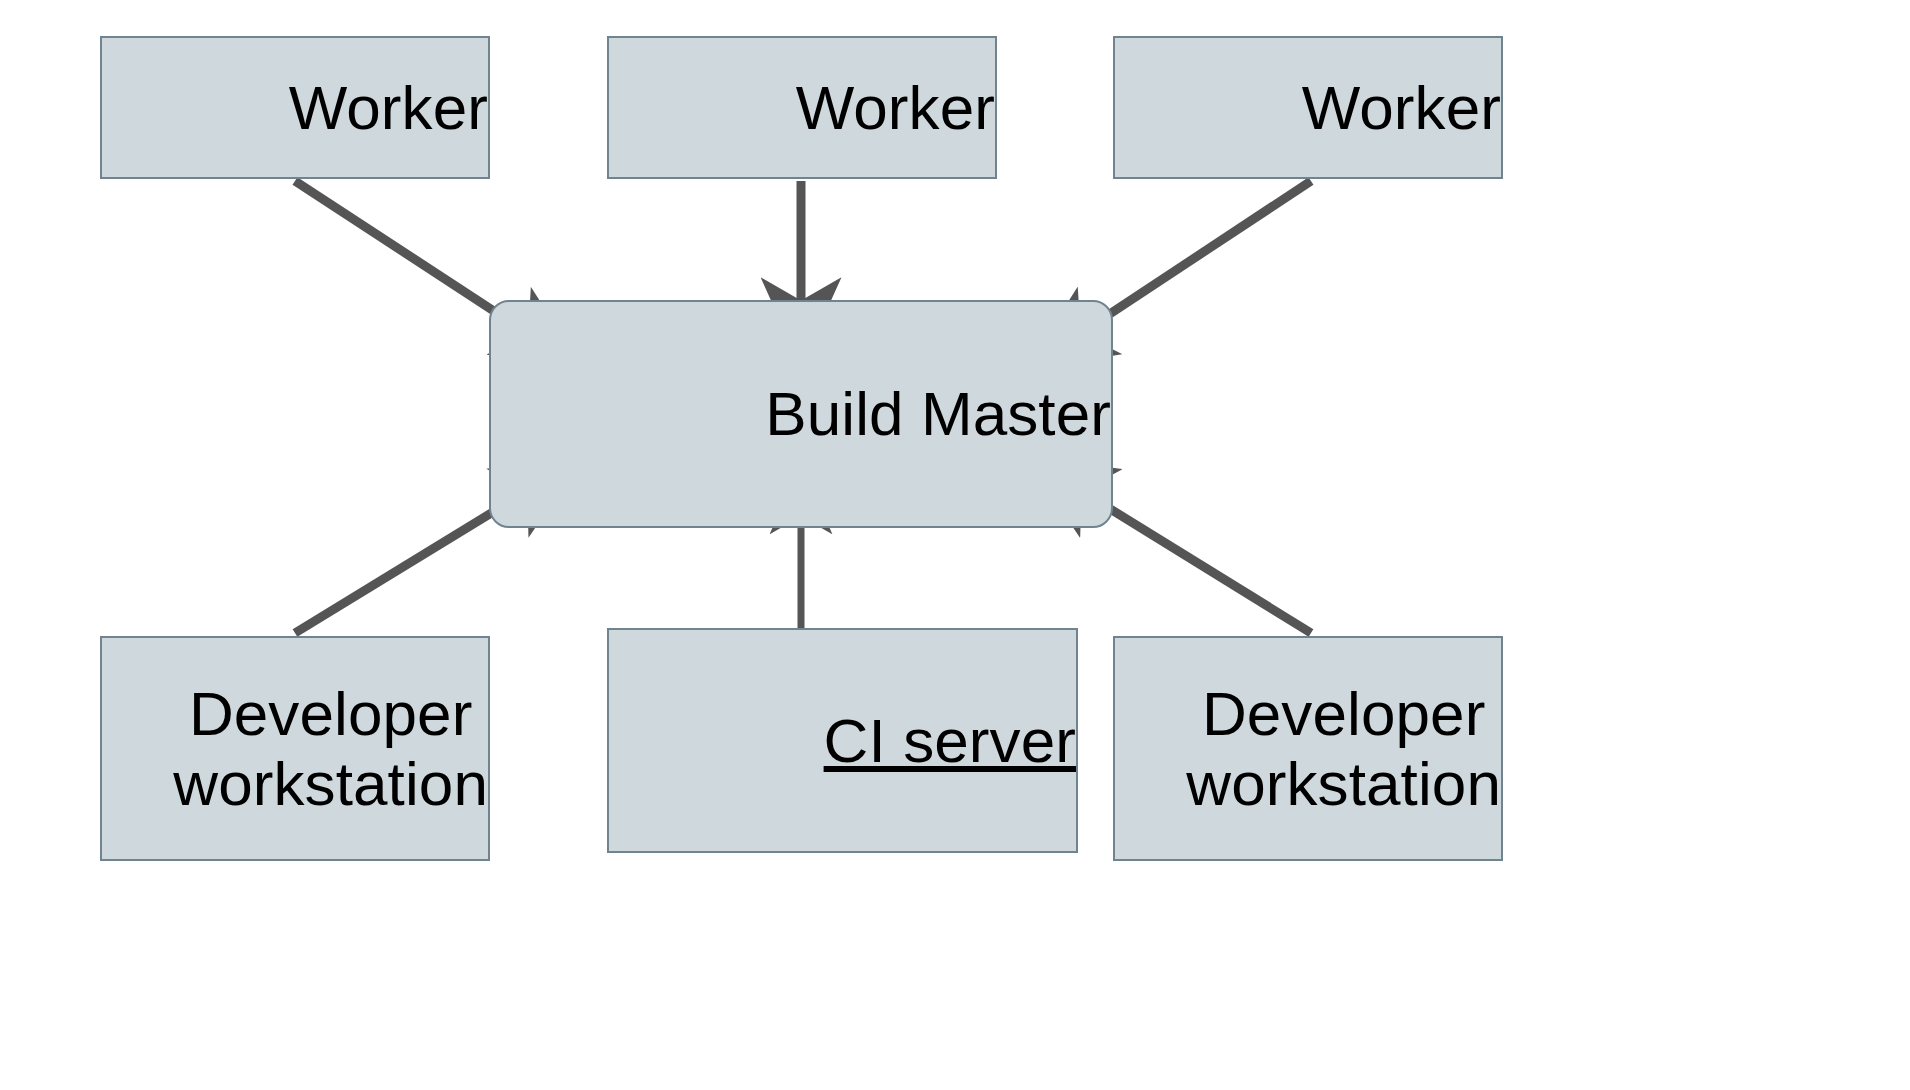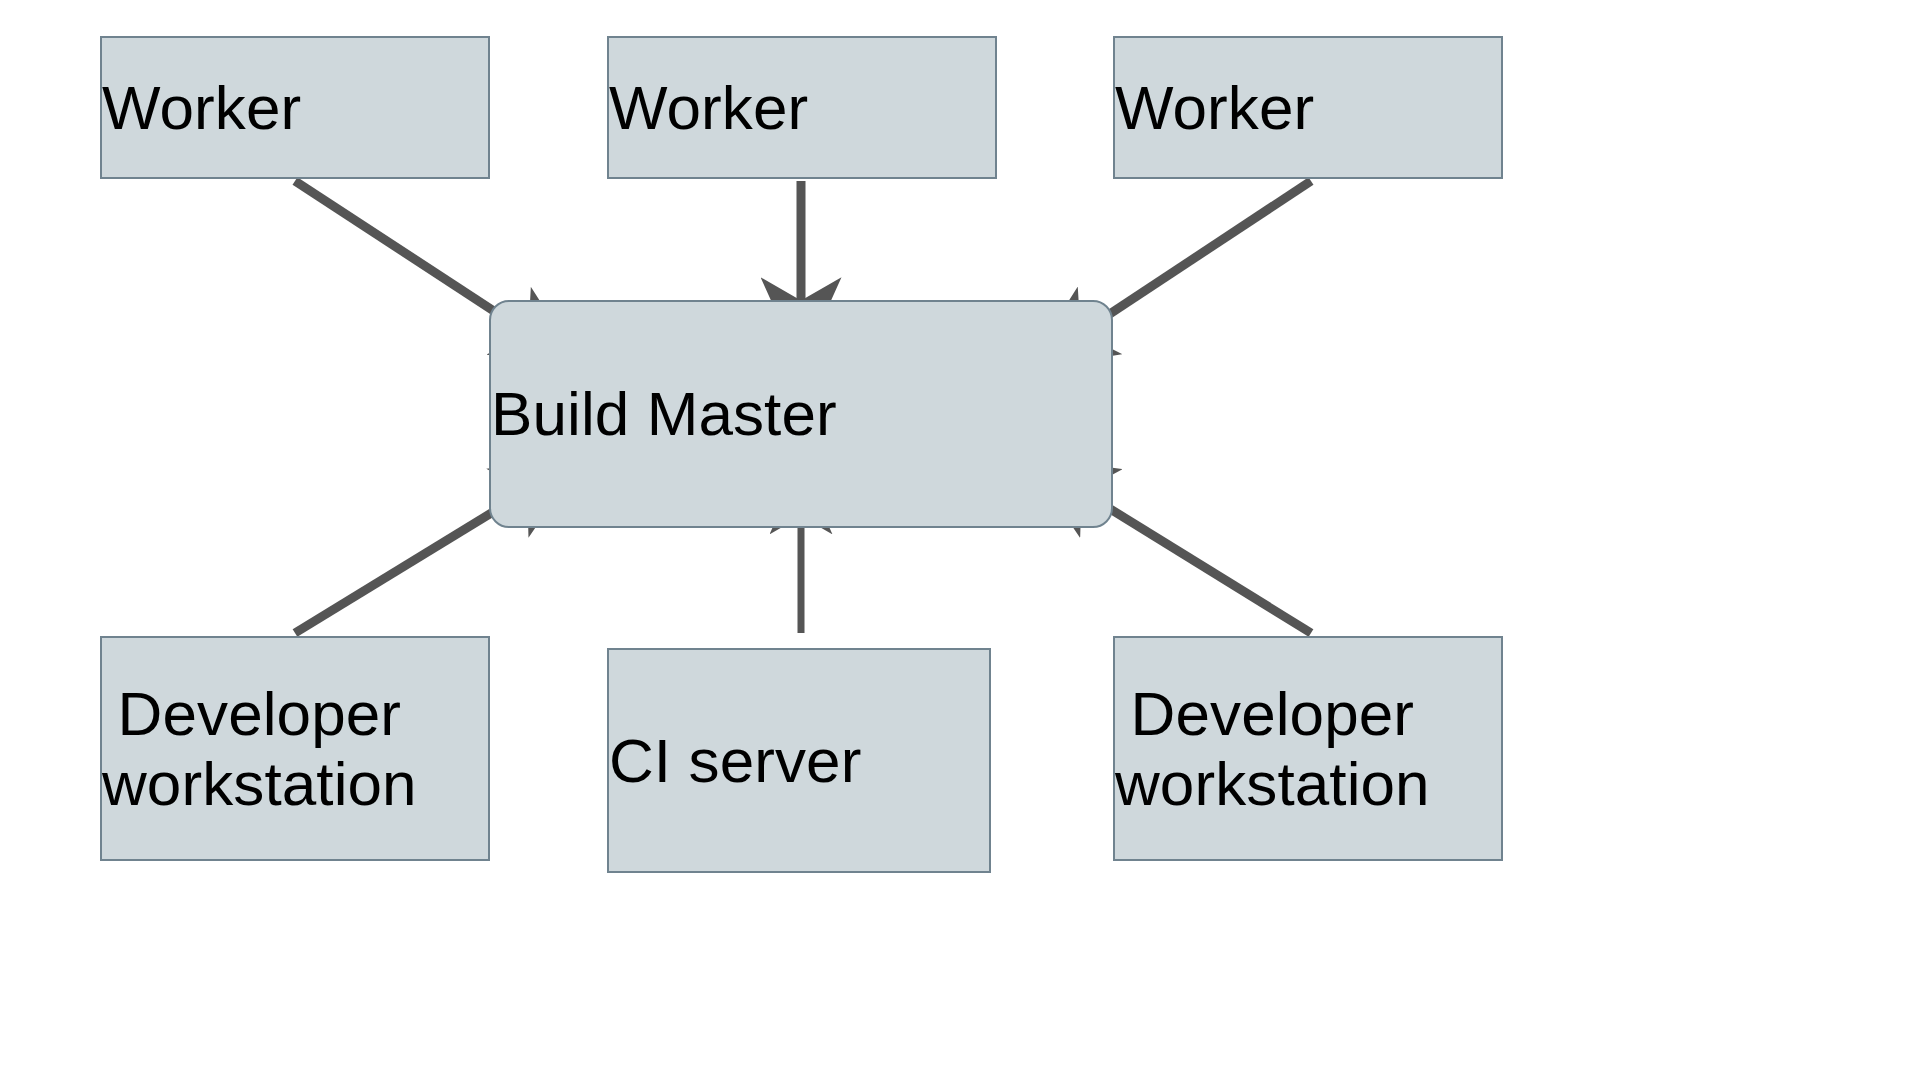--- a/index.html
+++ b/index.html
@@ -28,38 +28,38 @@
     height: 1090px;
     pointer-events: none;
   }
   .node {
     position: absolute;
     box-sizing: border-box;
     background: #cfd8dc;
     border: 2px solid #70838f;
     display: flex;
     align-items: center;
-    justify-content: flex-start;
+    justify-content: flex-end;
     text-align: center;
     color: #000000;
     line-height: 1.12;
     letter-spacing: 0.1px;
     white-space: pre-line;
   }
   .node-label {
     display: block;
     white-space: pre-line;
   }
   
   #node-worker-1 { left: 100px;  top: 36px;  width: 390px; height: 143px; font-size: 62px; }
   #node-worker-2 { left: 607px;  top: 36px;  width: 390px; height: 143px; font-size: 62px; }
   #node-worker-3 { left: 1113px; top: 36px;  width: 390px; height: 143px; font-size: 62px; }
   #node-build-master { left: 489px; top: 300px; width: 624px; height: 228px; font-size: 62px; border-radius: 20px; }
   #node-dev-ws-left  { left: 100px;  top: 636px; width: 390px; height: 225px; font-size: 62px; }
-  #node-ci-server    { left: 607px;  top: 648px; width: 384px; height: 225px; font-size: 62px; }
+  #node-ci-server    { left: 607px;  top: 628px; width: 471px; height: 225px; font-size: 62px; text-decoration: underline; }
   #node-dev-ws-right { left: 1113px; top: 636px; width: 390px; height: 225px; font-size: 62px; }
 </style>
 </head>
 <body>
 
 <div id="diagram-root">
 
   <svg id="edge-layer" viewBox="0 0 1910 1090" width="1910" height="1090" xmlns="http://www.w3.org/2000/svg">
     <defs>
       <marker id="arrowhead" markerWidth="10" markerHeight="9" refX="9.2" refY="4.5" orient="auto" markerUnits="strokeWidth">

